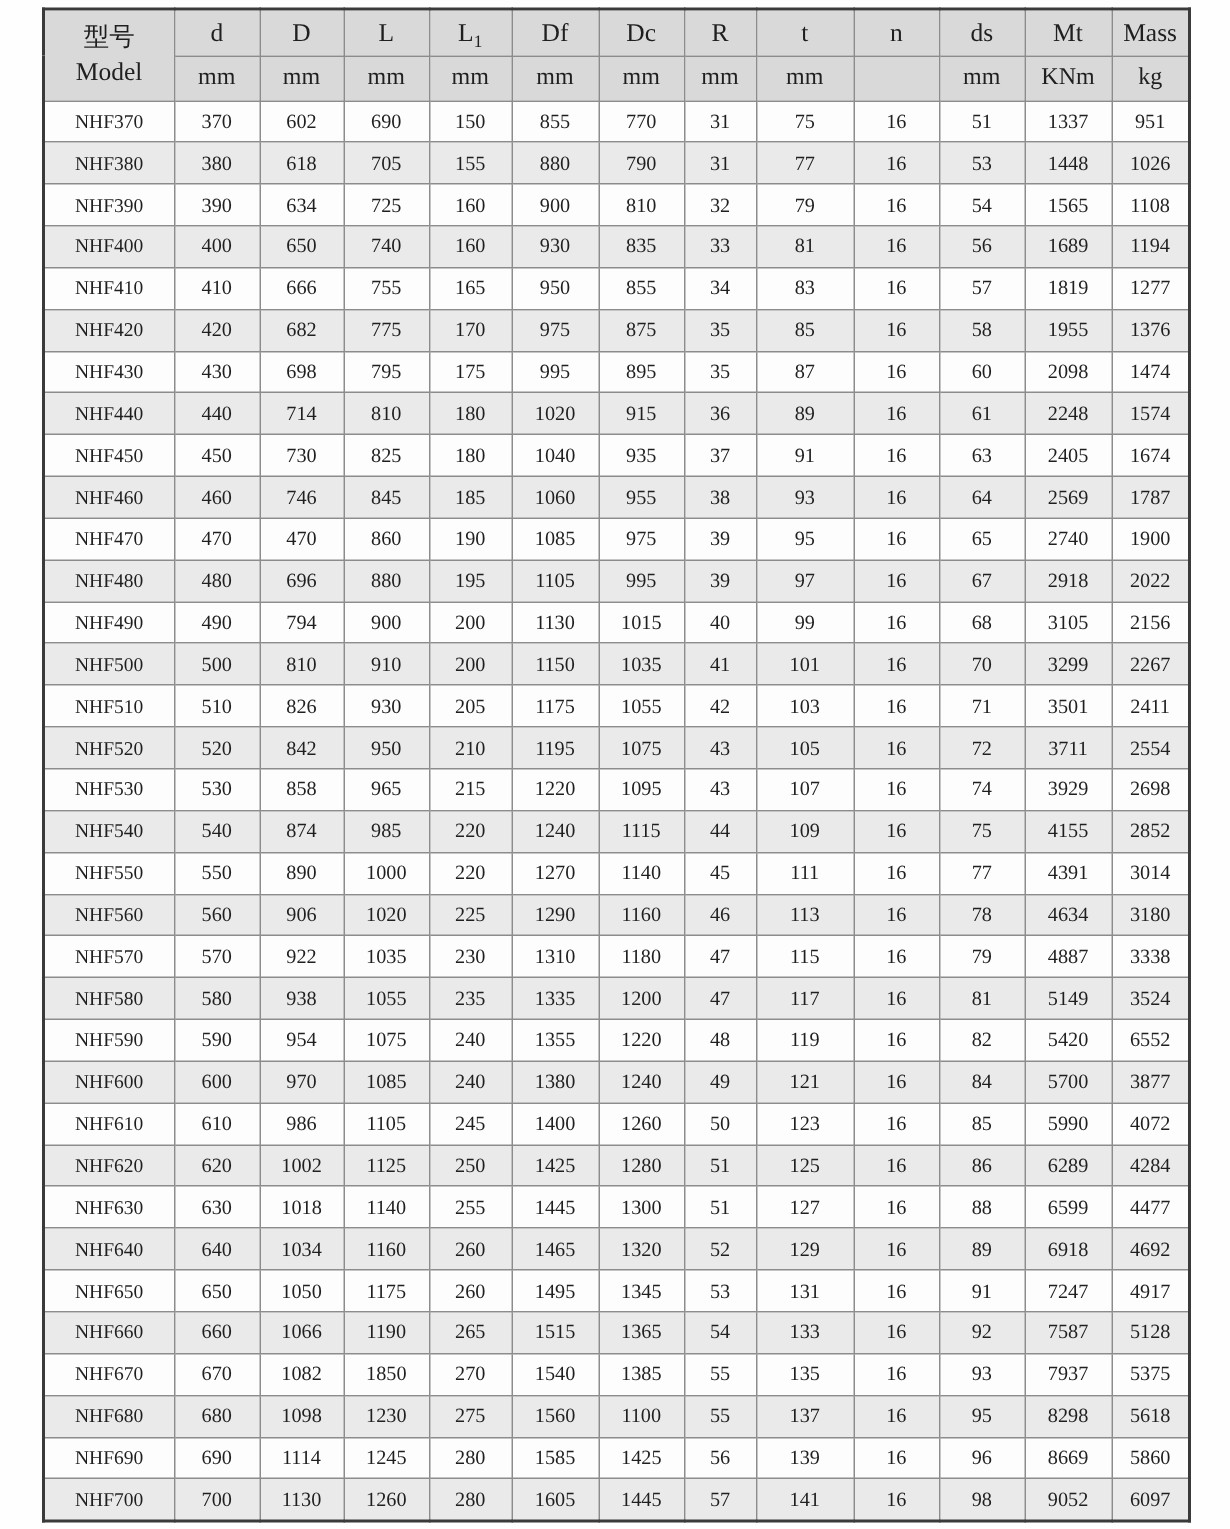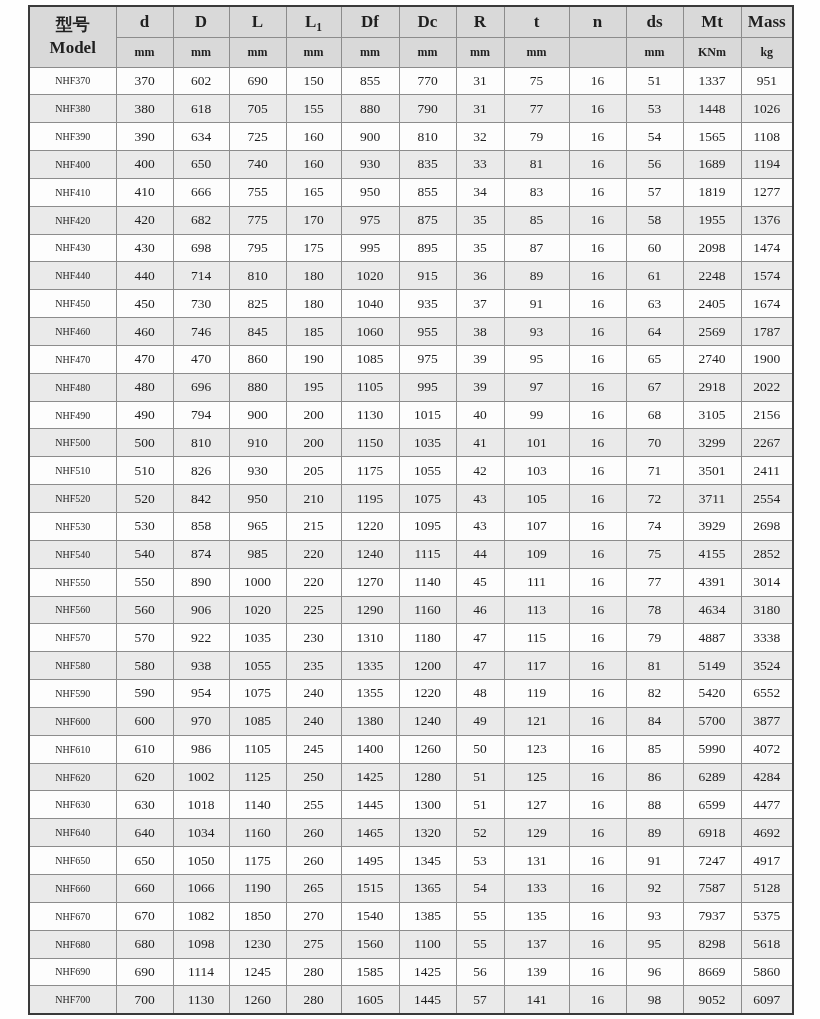--- a/index.html
+++ b/index.html
@@ -25,27 +25,27 @@
     border-collapse:collapse;table-layout:fixed;
     border:2px solid var(--border-dark);
   }
   th,td{
     border:1px solid var(--border-light);
     text-align:center;vertical-align:middle;
     padding:0;overflow:hidden;white-space:nowrap;
     font-variant-numeric:oldstyle-nums;
     font-feature-settings:"onum" 1;
   }
-  thead th{background:var(--header-bg);font-weight:bold;}
+  thead th{background:var(--header-bg);font-weight:normal;}
   thead tr.h1 th{height:31px;font-size:17px;}
-  thead tr.h2 th{height:30px;font-size:12px;}
+  thead tr.h2 th{height:30px;font-size:16px;}
   th.model-head{font-size:15px;line-height:1.35;}
   th sub{font-size:0.68em;line-height:0;}
   tbody td{height:27.85px;font-size:13.5px;background:var(--row-bg);}
-  tbody td.model{font-size:10px;}
+  tbody td.model{font-size:13px;}
   tbody tr:nth-child(even) td{background:var(--stripe-bg);}
 </style>
 </head>
 <body>
 
 <div class="page">
   <table class="spec-table">
     <colgroup>
       <col style="width:87px">
         <col style="width:57px">

